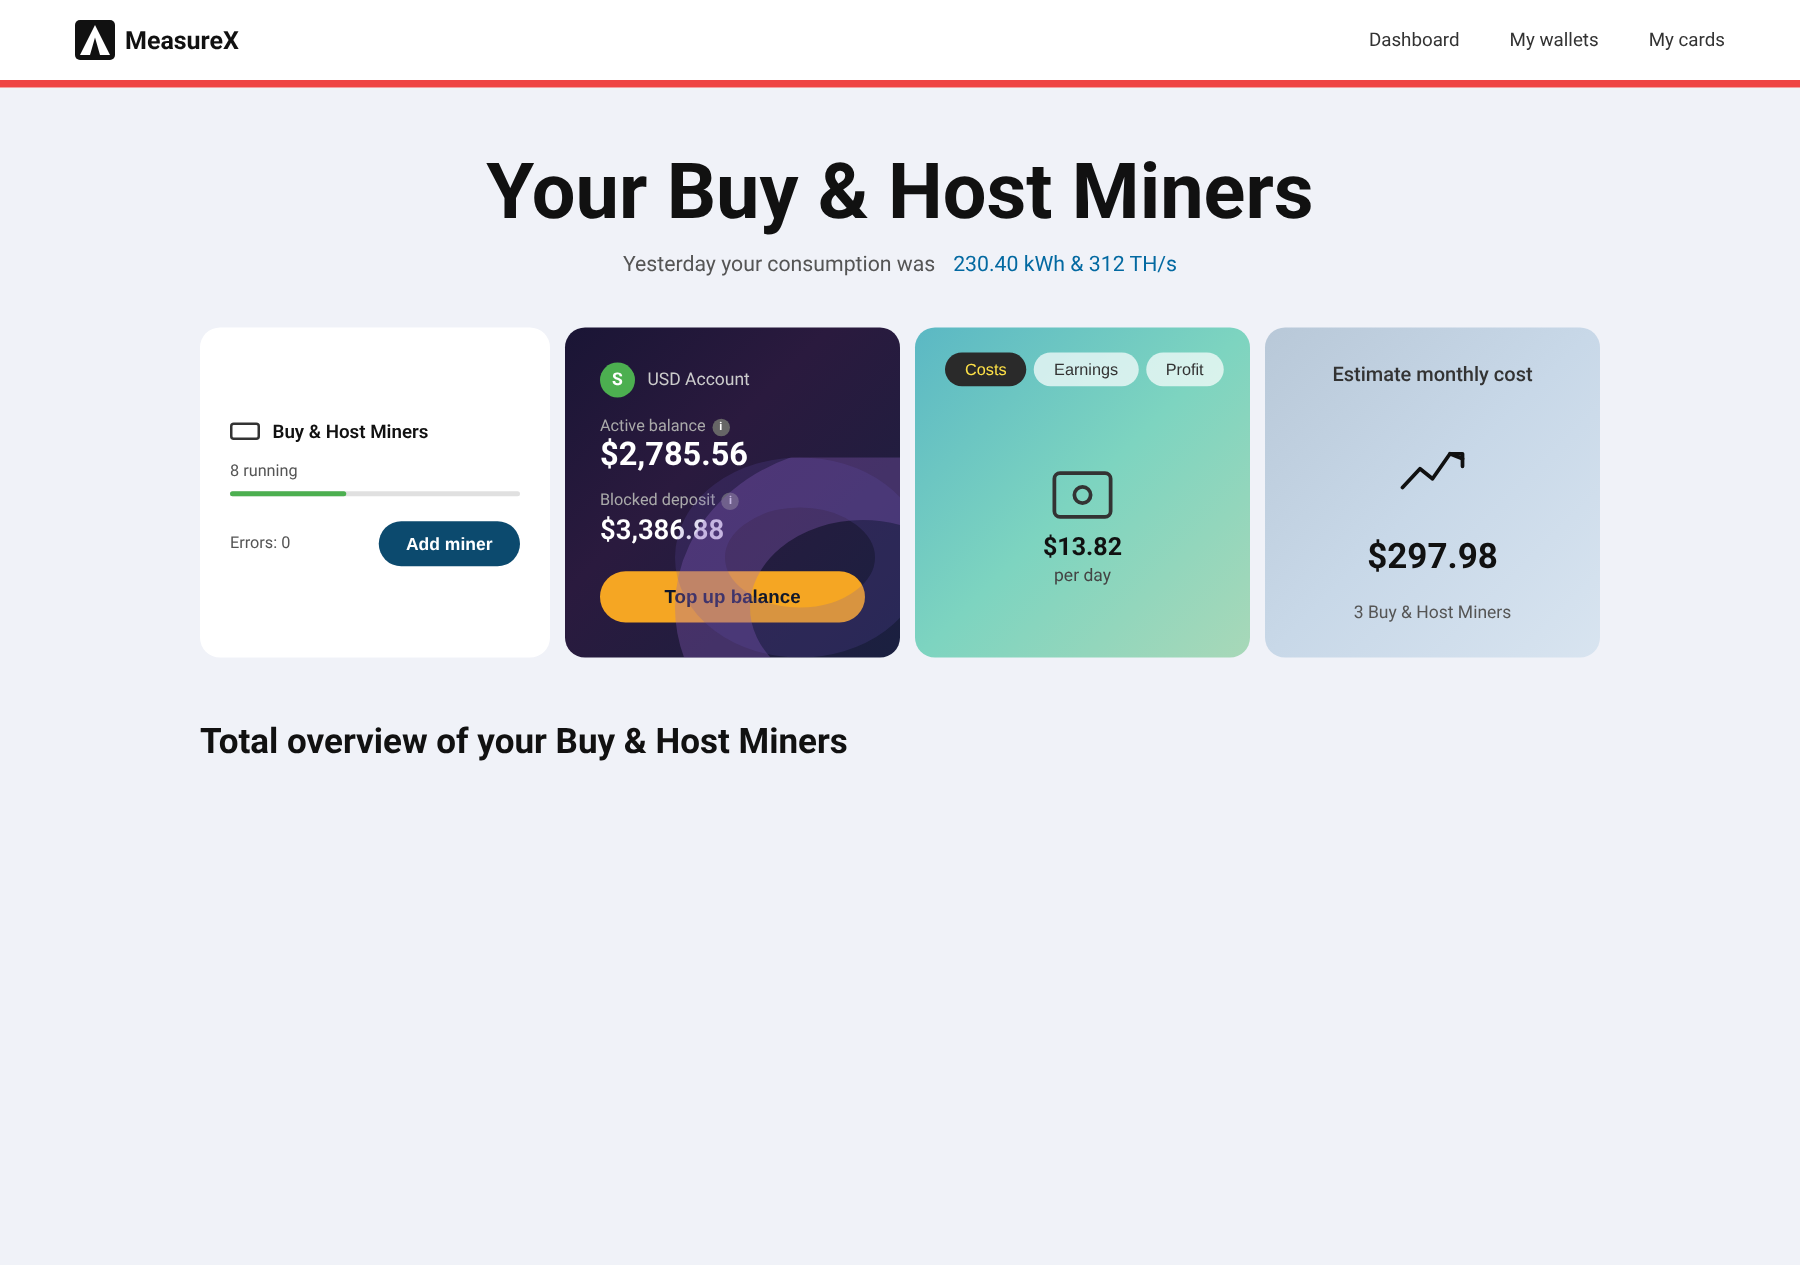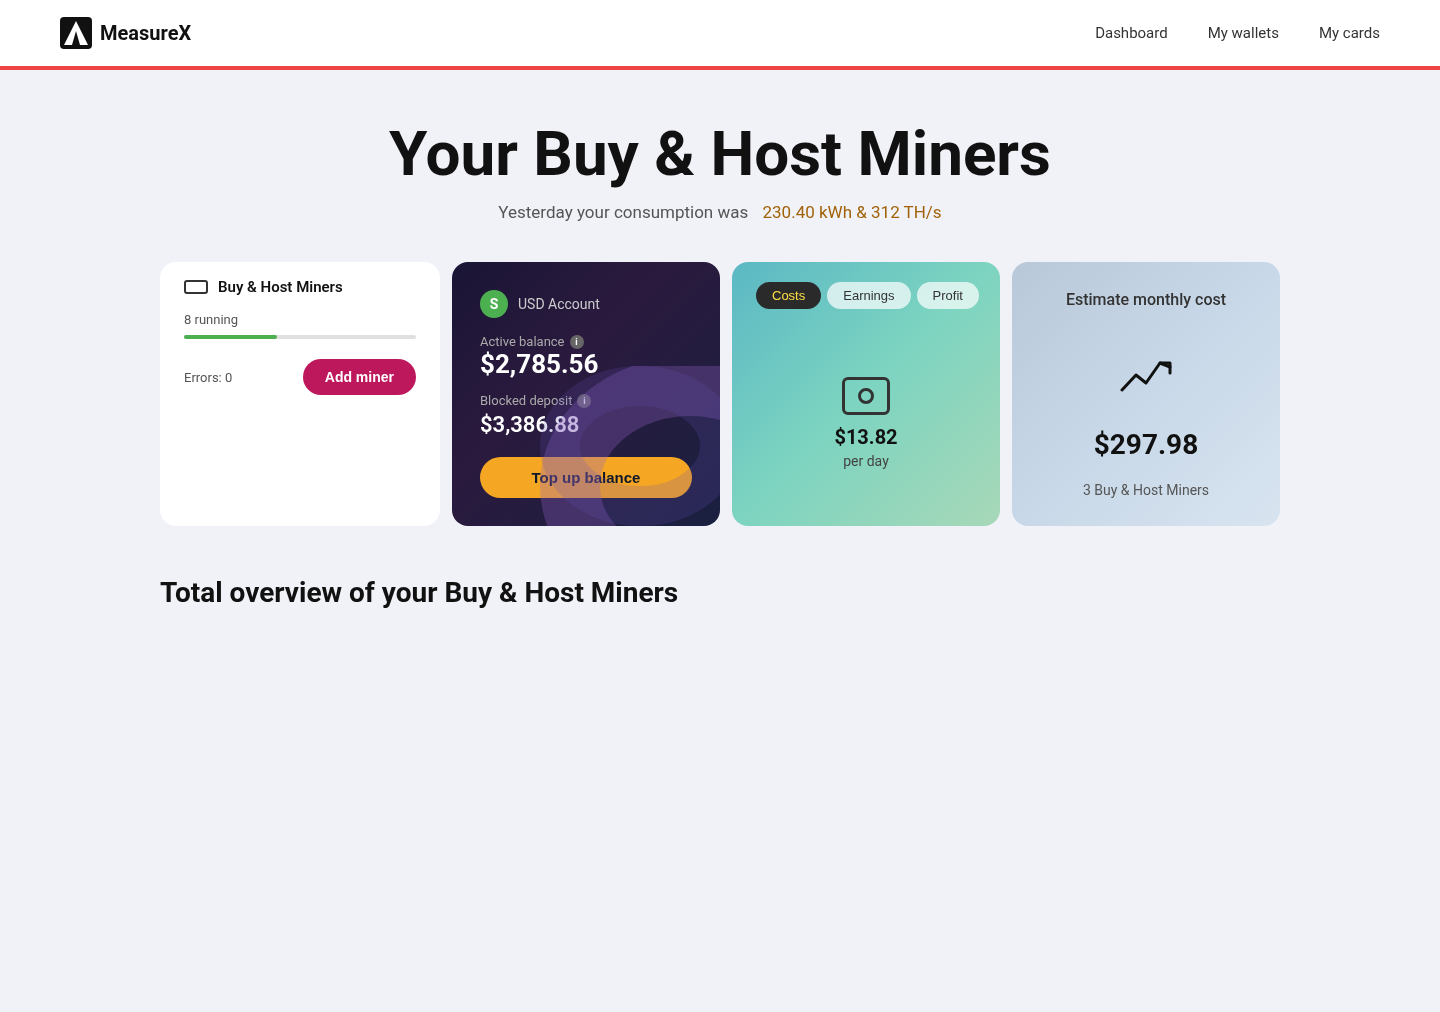--- a/index.html
+++ b/index.html
@@ -10,21 +10,21 @@
     }
 
     
     .header {
       background: #fff;
       display: flex;
       align-items: center;
       justify-content: space-between;
       padding: 0 60px;
       height: 70px;
-      border-bottom: 4px solid #ef4444;
+      border-bottom: 6px solid #ef4444;
     }
     .logo {
       display: flex;
       align-items: center;
       gap: 8px;
       font-size: 20px;
       font-weight: 700;
       color: #111;
     }
     .logo-icon {
@@ -58,21 +58,21 @@
       margin-bottom: 14px;
     }
 
     .subtitle {
       text-align: center;
       font-size: 17px;
       color: #555;
       margin-bottom: 40px;
     }
     .subtitle .highlight {
-      color: #a16207;
+      color: #0369a1;
       margin-left: 10px;
     }
 
     
     .cards-row {
       display: grid;
       grid-template-columns: 280px 1fr 1fr 1fr;
       gap: 12px;
       margin-bottom: 50px;
     }
@@ -80,21 +80,21 @@
     
     .card {
       border-radius: 16px;
       overflow: hidden;
     }
     .card-miners {
       background: #fff;
       padding: 16px 24px;
       display: flex;
       flex-direction: column;
-      justify-content: flex-start;
+      justify-content: center;
       min-height: 250px;
     }
     .card-miners-header {
       display: flex;
       align-items: center;
       gap: 10px;
       font-size: 15px;
       font-weight: 600;
       color: #111;
       margin-bottom: 16px;
@@ -127,21 +127,21 @@
     .card-miners-footer {
       display: flex;
       justify-content: space-between;
       align-items: center;
     }
     .errors-label {
       font-size: 13px;
       color: #555;
     }
     .btn-add-miner {
-      background: #be185d;
+      background: #0c4a6e;
       color: #fff;
       border: none;
       border-radius: 30px;
       padding: 10px 22px;
       font-size: 14px;
       font-weight: 600;
       cursor: pointer;
     }
 
     

